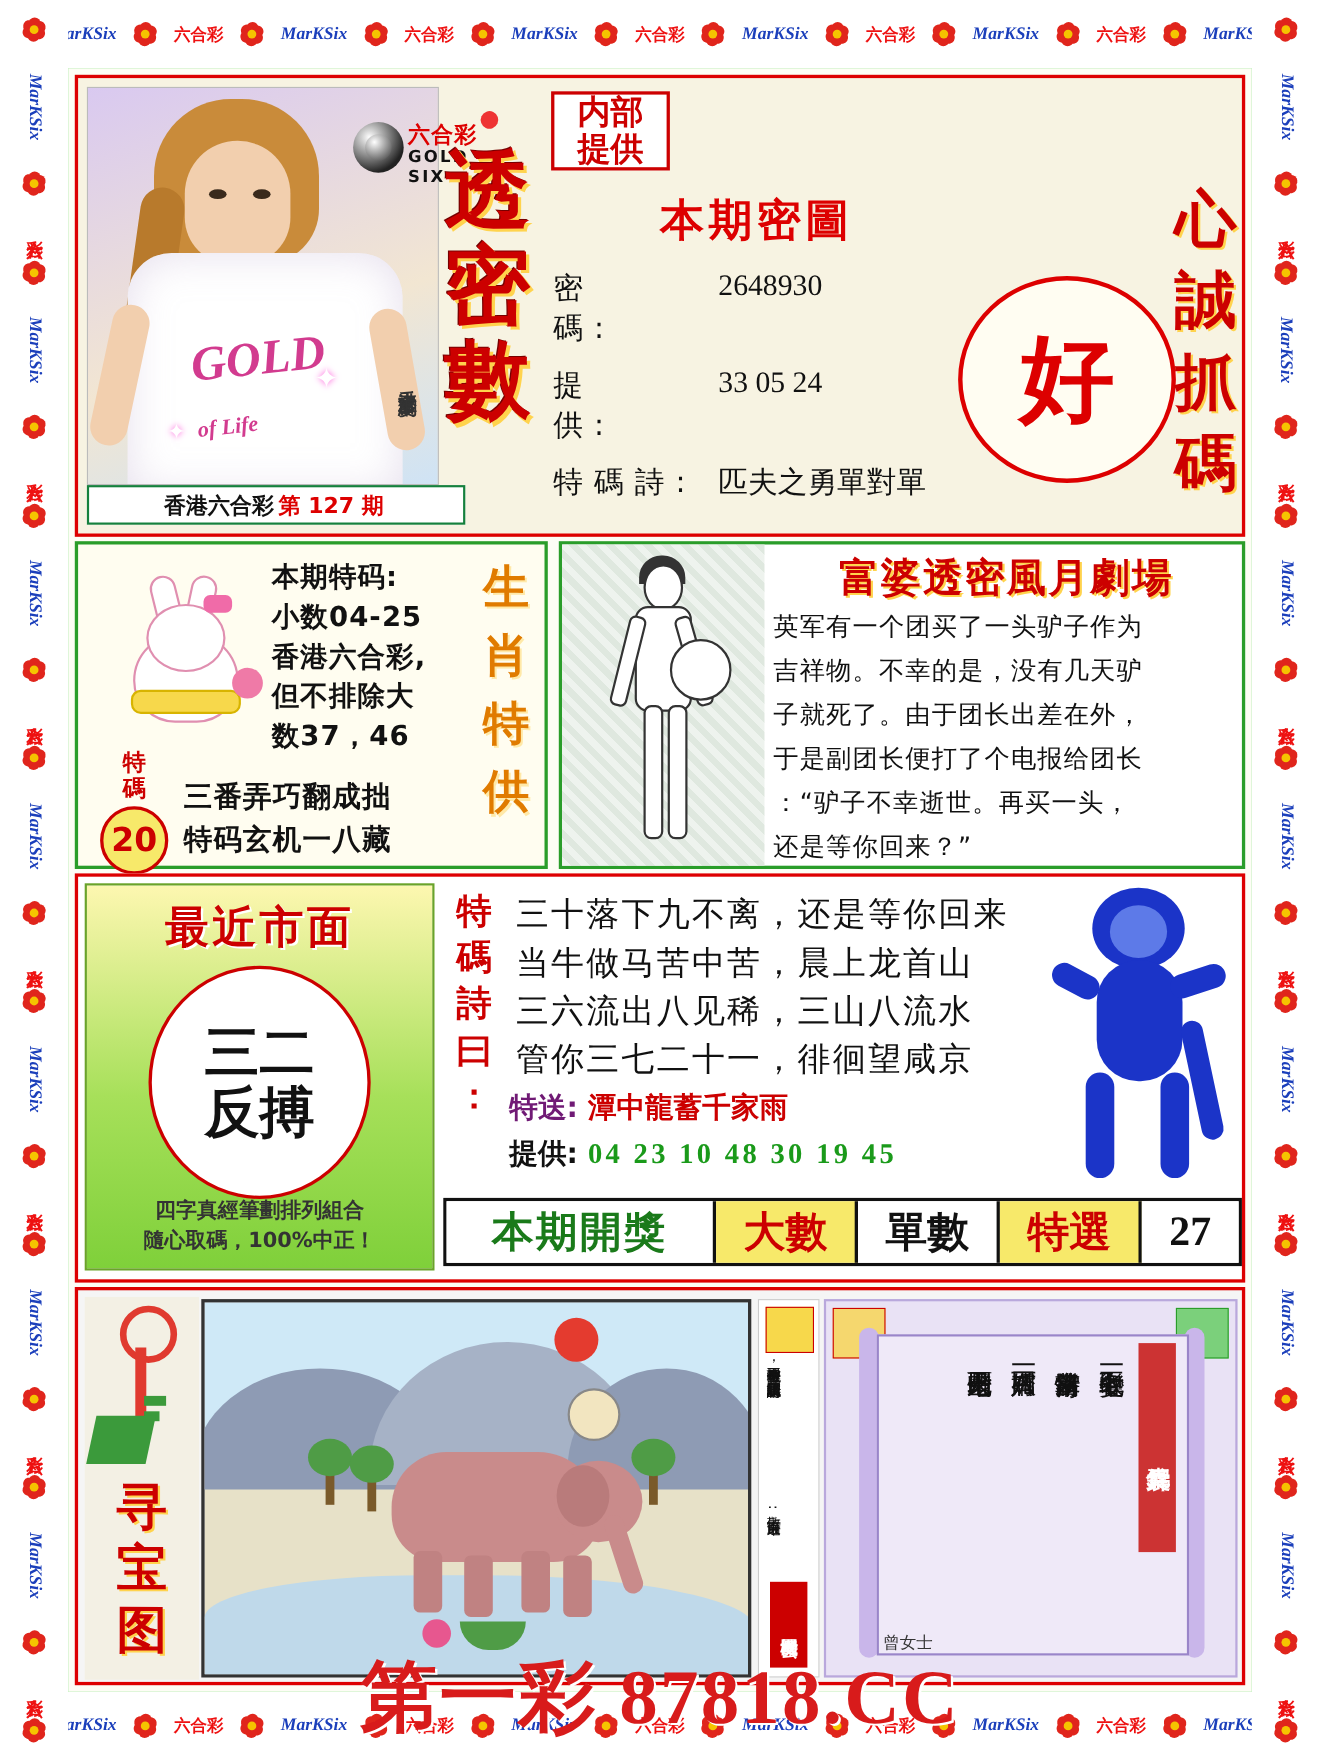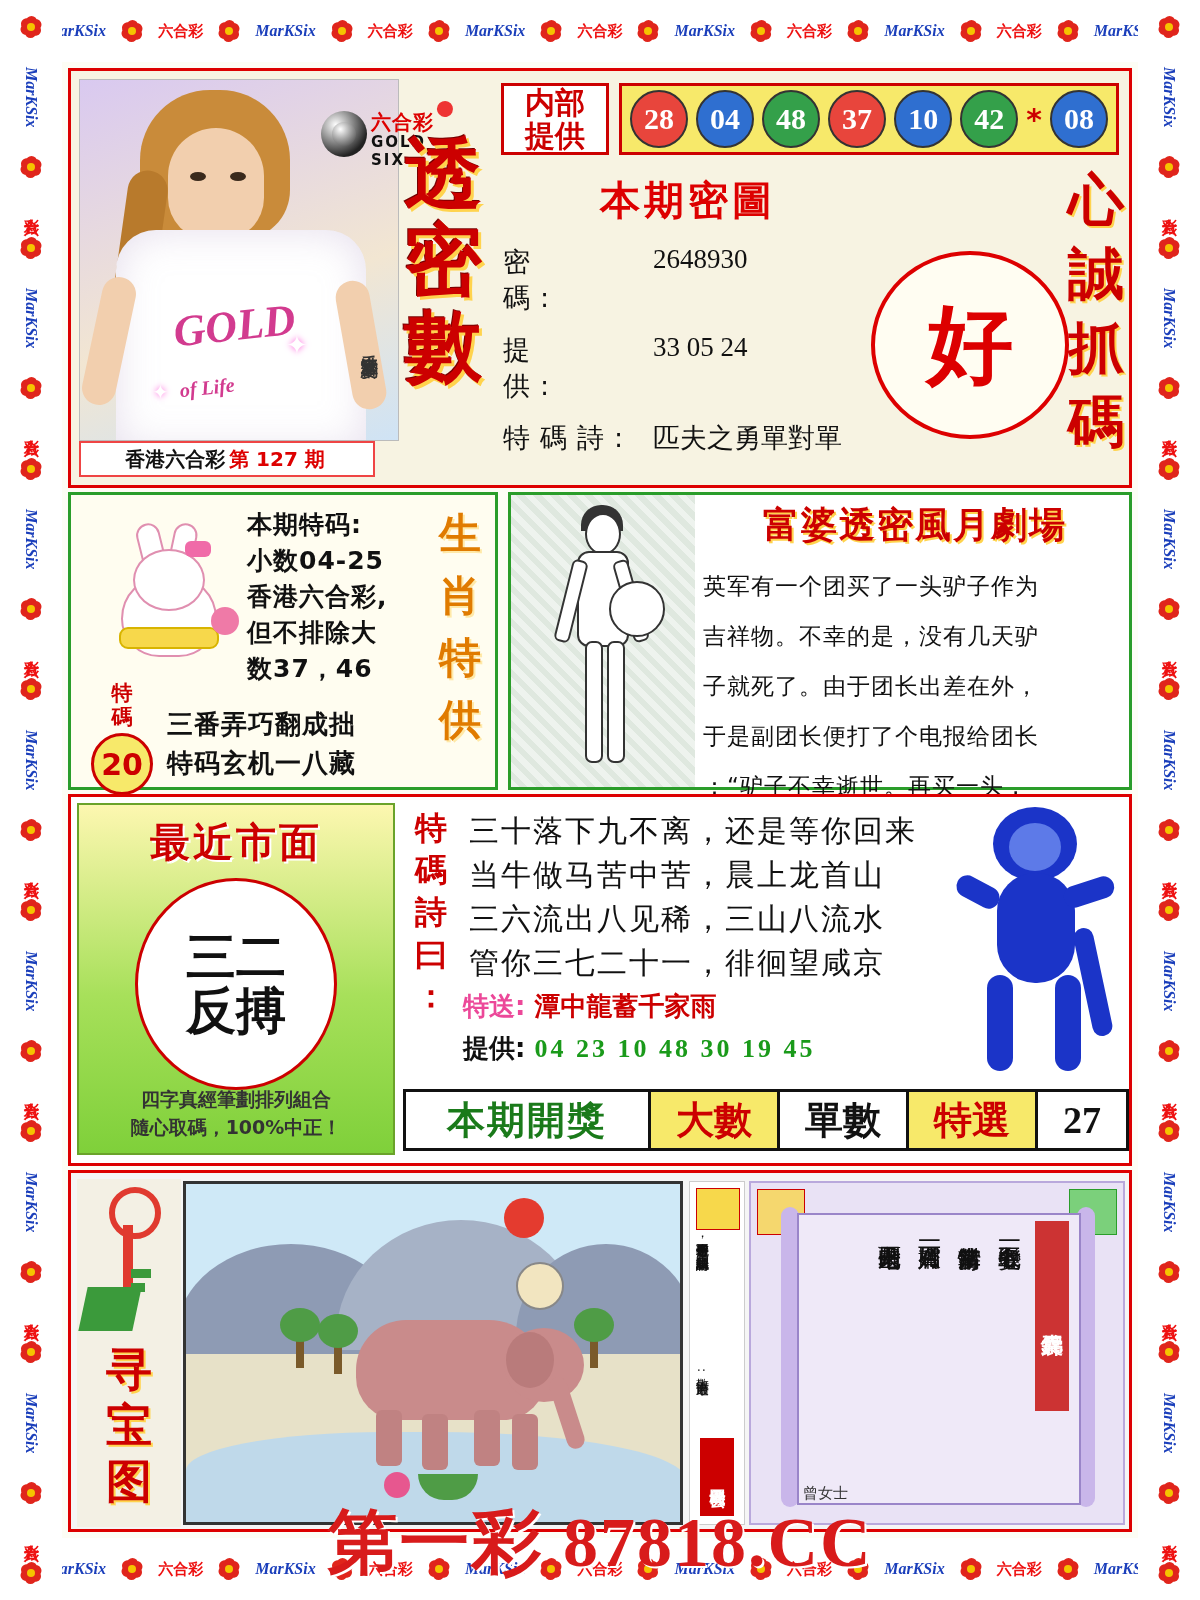--- a/index.html
+++ b/index.html
@@ -28,21 +28,21 @@
 
   .page{position:absolute;left:62px;top:62px;width:1076px;height:1476px;background:#fdfdf5;}
 
   
   .panel{position:absolute;box-sizing:border-box;}
 
   
   #top{left:6px;top:6px;width:1064px;height:420px;border:3px solid #d00;background:#f7f3e2;}
   #girl{position:absolute;left:8px;top:8px;width:318px;height:360px;
      background:linear-gradient(160deg,#d9c9f0,#f2e6d2 60%,#cfe3f5);overflow:hidden;border:1px solid #bbb;}
-  #girlcap{position:absolute;left:8px;top:370px;width:296px;height:36px;background:#fff;border:2px solid #ef4444;box-sizing:border-box;
+  #girlcap{position:absolute;left:8px;top:370px;width:344px;height:36px;background:#fff;border:2px solid #15803d;box-sizing:border-box;
      display:flex;align-items:center;justify-content:center;}
   #girlcap span{font-size:20px;font-weight:bold;color:#111;font-family:"DejaVu Sans",sans-serif;}
   #girlcap .num{color:#d00;padding:0 4px;}
   
   .g-hair{position:absolute;left:60px;top:10px;width:150px;height:150px;background:#c98b3a;border-radius:70px 70px 50px 50px;}
   .g-hair2{position:absolute;left:40px;top:90px;width:40px;height:150px;background:#b87a2c;border-radius:20px;transform:rotate(8deg);}
   .g-face{position:absolute;left:88px;top:48px;width:96px;height:112px;background:#f2cfae;border-radius:48px 48px 42px 42px;}
   .g-eye{position:absolute;width:16px;height:9px;background:#3a2a1c;border-radius:50%;}
   .g-body{position:absolute;left:36px;top:150px;width:250px;height:220px;background:#fff;border-radius:40px 40px 0 0;
      box-shadow:inset 0 0 40px rgba(180,160,200,.35);}
@@ -120,40 +120,40 @@
   .ld-head{position:absolute;left:74px;top:18px;width:32px;height:38px;background:#fff;border:2px solid #333;border-radius:50%;}
   .ld-hair{position:absolute;left:70px;top:10px;width:42px;height:26px;background:#333;border-radius:20px 20px 0 0;}
   .ld-body{position:absolute;left:66px;top:56px;width:48px;height:92px;background:#fff;border:2px solid #333;border-radius:12px;}
   .ld-leg{position:absolute;width:14px;height:118px;background:#fff;border:2px solid #333;border-radius:7px;}
   .ld-ball{position:absolute;left:98px;top:86px;width:52px;height:52px;border-radius:50%;border:2px solid #333;background:#fff;}
   .ld-arm{position:absolute;width:12px;height:80px;background:#fff;border:2px solid #333;border-radius:6px;}
   #th-title{position:absolute;left:194px;top:8px;width:420px;height:44px;
      display:flex;align-items:center;justify-content:center;}
   #th-title span{font-size:36px;font-weight:bold;color:#c00;letter-spacing:2px;text-shadow:2px 2px 0 #ffd34d;}
   #th-body{position:absolute;left:192px;top:58px;width:424px;}
-  #th-body p{margin:16px 0 6px;font-size:23px;color:#111;line-height:34px;letter-spacing:1px;}
+  #th-body p{margin:0 0 6px;font-size:23px;color:#111;line-height:34px;letter-spacing:1px;}
 
   
   #sec3{left:6px;top:732px;width:1064px;height:372px;border:3px solid #d00;box-sizing:border-box;background:#fff;}
   #caiyun{position:absolute;left:6px;top:6px;width:318px;height:352px;
      background:linear-gradient(180deg,#fdf7b0,#a7e05a 55%,#7fd03a);border:2px solid #6aa32a;box-sizing:border-box;}
   #caiyun h3{margin:10px 0 0;text-align:center;font-size:40px;font-weight:bold;color:#c00;letter-spacing:3px;
      text-shadow:2px 2px 0 #fff;}
   #cy-oval{margin:8px auto 0;width:196px;height:206px;border:3px solid #c00;border-radius:50%;background:#fff;
      display:flex;flex-direction:column;align-items:center;justify-content:center;}
   #cy-oval span{font-size:50px;font-weight:bold;color:#111;line-height:54px;}
   #cy-foot{position:absolute;left:0;bottom:10px;width:100%;text-align:center;}
   #cy-foot p{margin:2px 0;font-size:19px;font-weight:bold;color:#333;}
 
   #poem{position:absolute;left:332px;top:6px;width:560px;height:280px;}
   #poem-label{position:absolute;left:0;top:4px;width:56px;}
   #poem-label span{display:block;text-align:center;font-size:32px;font-weight:bold;color:#c00;line-height:42px;}
   .pm-line{position:absolute;left:66px;font-size:30px;color:#111;letter-spacing:2px;font-family:"DejaVu Sans",sans-serif;}
   #poem .send{position:absolute;left:60px;top:186px;font-size:26px;font-weight:bold;color:#c00;}
-  #poem .send .t{color:#ec4899;}
+  #poem .send .t{color:#701a75;}
   #poem .give{position:absolute;left:60px;top:228px;font-size:26px;font-weight:bold;color:#1a9a1a;}
   #poem .give .t{color:#111;}
   #poem .give .n{font-family:"Liberation Serif",serif;letter-spacing:3px;}
 
   #monkey{position:absolute;right:8px;top:10px;width:170px;height:280px;}
   .mk{position:absolute;background:#1b34c8;}
   .mk-head{left:42px;top:0;width:84px;height:74px;border-radius:50%;}
   .mk-face{left:58px;top:16px;width:52px;height:48px;border-radius:50%;background:#5d7ae8;}
   .mk-body{left:46px;top:66px;width:78px;height:110px;border-radius:38px;}
   .mk-armL{left:4px;top:74px;width:46px;height:22px;border-radius:12px;transform:rotate(28deg);}
@@ -816,30 +816,20 @@
       <span class="bt-ch">密</span>
       <span class="bt-ch">數</span>
       <div class="bt-side vert">香港富婆網</div>
     </div>
 
     <div id="neibu">
       <span>内部</span>
       <span>提供</span>
     </div>
 
-    <div id="ballbar">
-        <div class="ball red">28</div>
-        <div class="ball blue">04</div>
-        <div class="ball green">48</div>
-        <div class="ball red">37</div>
-        <div class="ball blue">10</div>
-        <div class="ball green">42</div>
-        <div class="starsep">*</div>
-        <div class="ball blue">08</div>
-      </div>
 
     <div id="midtext">
       <div class="mt-line">本期密圖</div>
 
       <div class="mt-row">
         <div class="lbl">密　　碼:</div>
         <div class="val">2648930</div>
       </div>
       <div class="mt-row">
         <div class="lbl">提　　供:</div>

